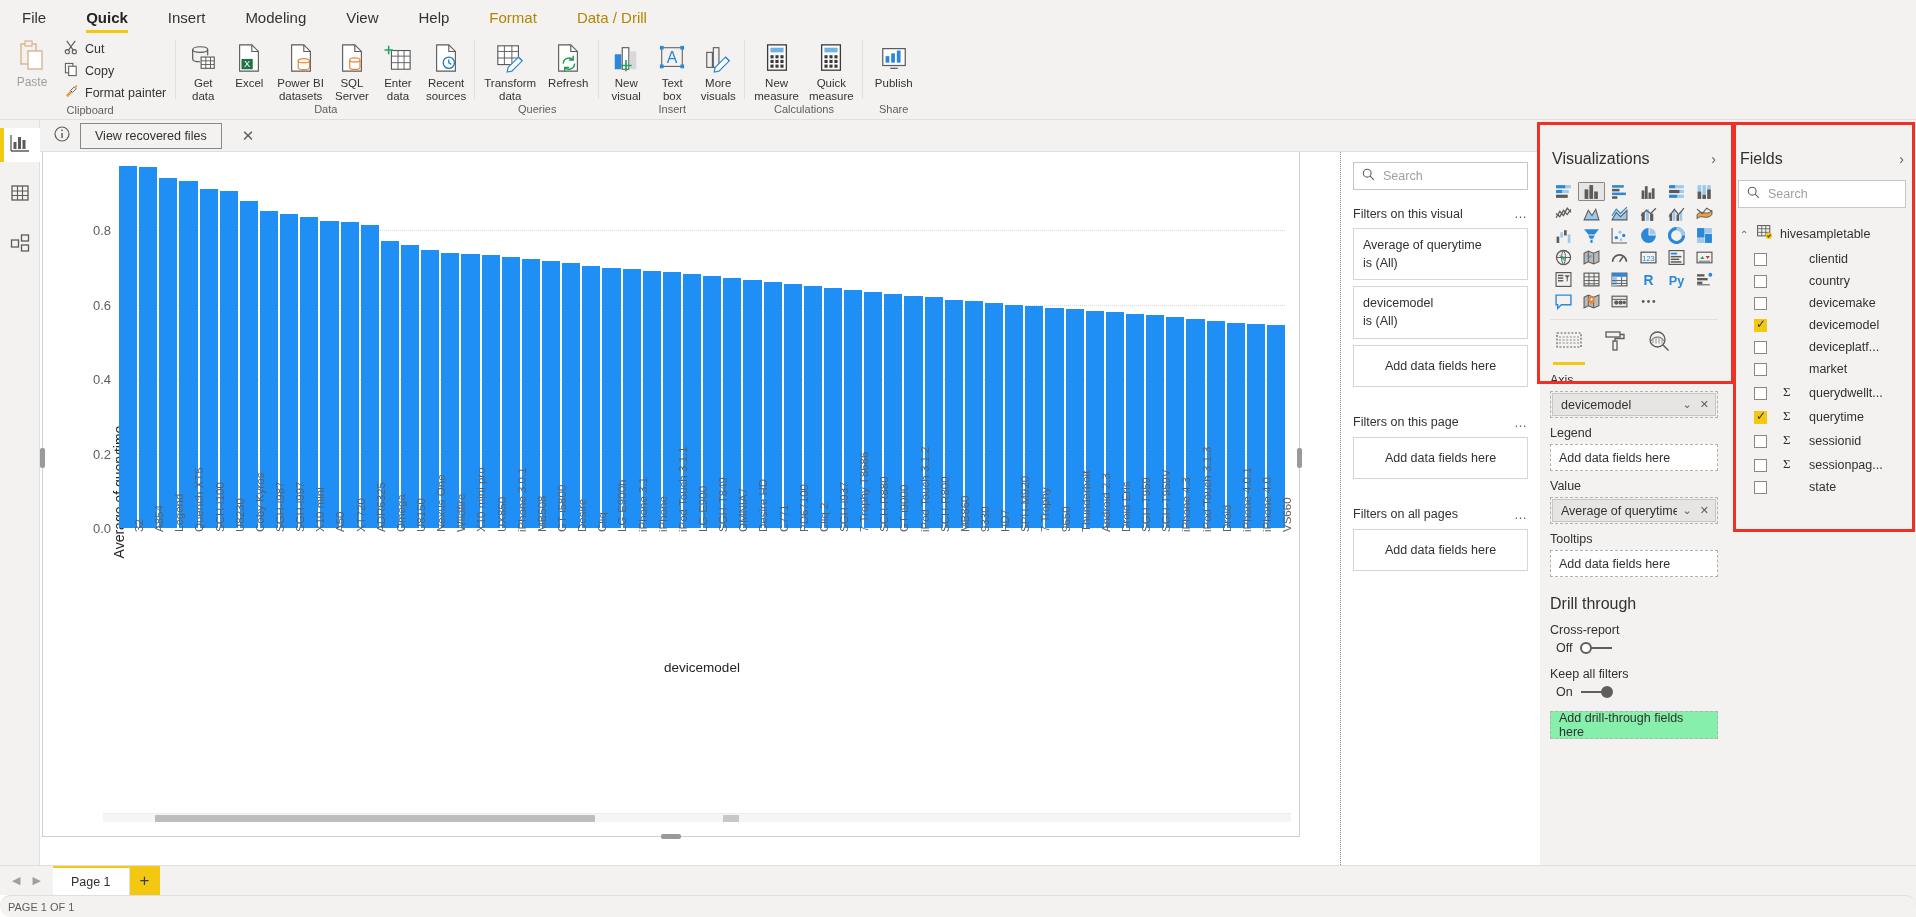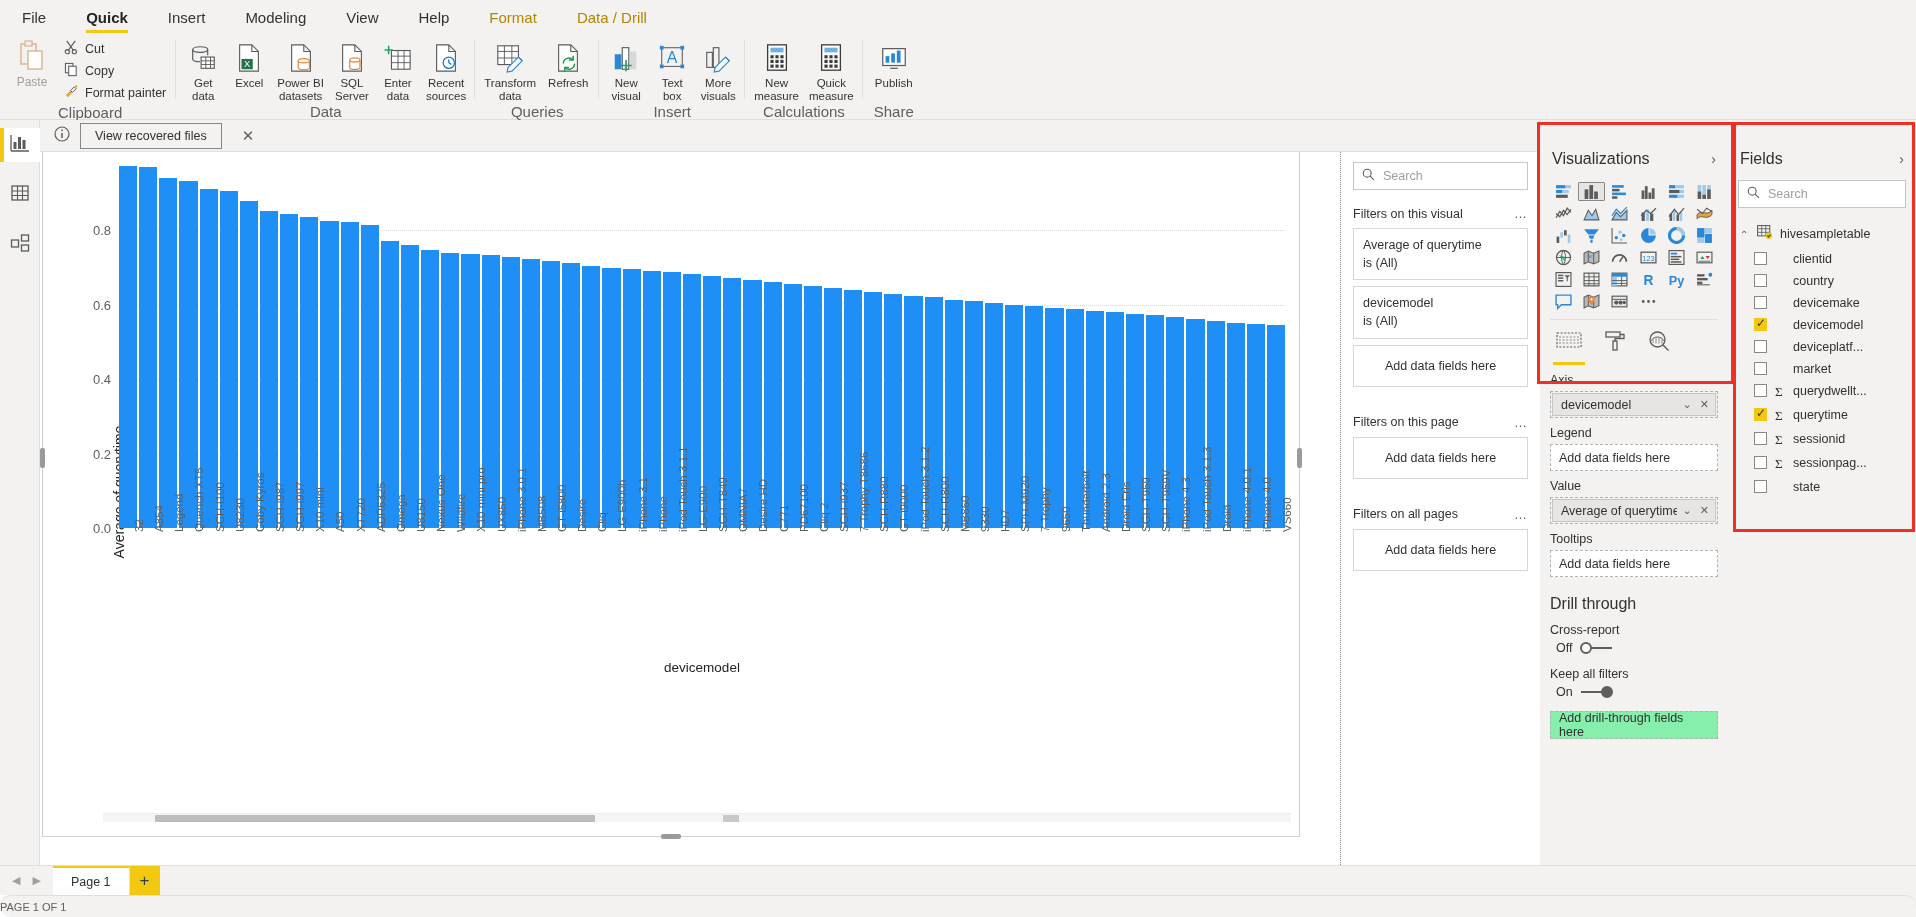--- a/index.html
+++ b/index.html
@@ -26,21 +26,21 @@
   .ribbon-body {
     height: 86px; background: #f3f2f1; display: flex; align-items: stretch;
     border-bottom: 1px solid #e1dfdd; padding-left: 4px;
   }
   .rgroup { display: flex; flex-direction: column; position: relative; padding: 0 4px; }
   .rgroup:not(:last-child):after {
     content:""; position:absolute; right:0; top:6px; bottom:20px; width:1px; background:#e1dfdd;
   }
   .rgroup-items { flex: 1; display: flex; align-items: flex-start; padding-top: 4px; }
   .rgroup-label {
-    font-size: 15px; color: #605e5c; text-align: center; padding-bottom: 3px; height: 16px;
+    font-size: 11px; color: #605e5c; text-align: center; padding-bottom: 3px; height: 16px;
   }
   .rbtn {
     display: flex; flex-direction: column; align-items: center; justify-content: flex-start;
     min-width: 46px; padding: 3px 5px 0; font-size: 11.5px; color: #333; text-align: center;
     line-height: 1.15; cursor: default; border-radius: 2px;
   }
   .rbtn .ic { height: 34px; display:flex; align-items:center; justify-content:center; margin-bottom: 2px; }
   .rbtn .lbl { white-space: pre-line; }
   .rbtn.big { min-width: 54px; }
   .rbtn-small {
@@ -201,21 +201,21 @@
   .drill-drop {
     border: 1px dashed #b3b3b3; background: #86efac; height: 28px; margin-top: 12px;
     display: flex; align-items: center; padding: 0 8px; font-size: 12.5px; color: #323130;
   }
 
   .table-row {
     display: flex; align-items: center; gap: 7px; font-size: 12.5px;
     color: #323130; padding: 5px 2px 5px 2px; cursor: default;
   }
   .field-row {
-    display: flex; align-items: flex-start; gap: 8px; font-size: 12.5px;
+    display: flex; align-items: flex-end; gap: 16px; font-size: 12.5px;
     color: #323130; padding: 4px 2px 4px 16px; cursor: default;
   }
   .cbx { width: 13px; height: 13px; border: 1px solid #8a8886; background: #fff; flex: none; }
   .cbx.checked { background: #f2c811; border-color: #f2c811; position: relative; }
   .cbx.checked:after {
     content: "✓"; position: absolute; left: 1px; top: -3px; font-size: 12px; color: #3b3b3b;
   }
   .sigma { font-family: "Liberation Serif", serif; font-size: 13px; color: #323130; width: 10px; flex: none; }
   .sigma-pad { width: 10px; flex: none; }
 
@@ -233,21 +233,21 @@
     display: flex; align-items: center; padding: 0 18px; background: #fff;
     border-right: 1px solid #e1dfdd; border-top: 2px solid #f2c811; cursor: default;
   }
   .pg-add {
     width: 30px; display:flex; align-items:center; justify-content:center;
     background: #f2c811; color: #3b3b3b; font-size: 17px; cursor: default;
   }
   .statusbar {
     position: absolute; left: 0; bottom: 0; right: 0; height: 22px;
     background: #f3f2f1; border-top: 1px solid #e1dfdd;
-    display: flex; align-items: center; font-size: 11px; color: #605e5c; border-radius: 11px;
+    display: flex; align-items: center; padding-left: 8px; font-size: 11px; color: #605e5c; border-radius: 11px;
   }
 </style>
 </head>
 <body>
 
 <div id="app">
 
   <div class="ribbon-tabs">
     <div class="rtab">File</div>
     <div class="rtab active">Quick</div>

